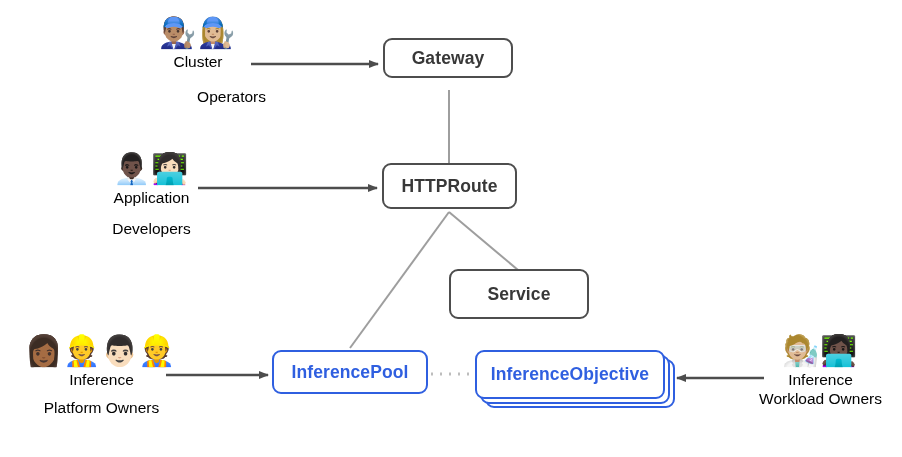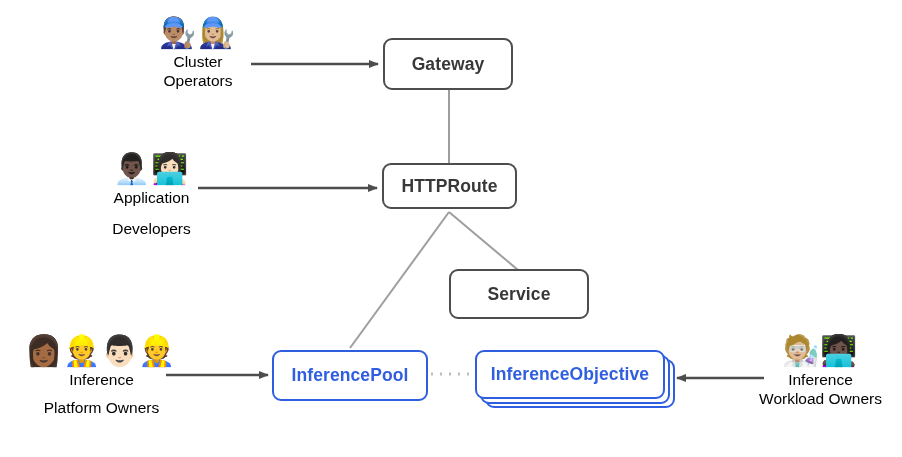--- a/index.html
+++ b/index.html
@@ -96,47 +96,47 @@
 
     <line x1="449" y1="212" x2="350" y2="348" stroke="#9e9e9e" stroke-width="2"></line>
 
     <line x1="166" y1="375" x2="268" y2="375" stroke="#4d4d4d" stroke-width="2.4" marker-end="url(#arrowRight)"></line>
 
     <line x1="431" y1="374" x2="473" y2="374" stroke="#bdbdbd" stroke-width="3" stroke-dasharray="2 7" stroke-linecap="butt"></line>
 
     <line x1="764" y1="378" x2="677" y2="378" stroke="#4d4d4d" stroke-width="2.4" marker-end="url(#arrowLeftHead)"></line>
   </svg>
 
-  <div class="node" style="left:383px; top:38px; width:130px; height:52px;">
+  <div class="node" style="left:383px; top:38px; width:130px; height:40px;">
     <span>Gateway</span>
   </div>
 
   <div class="node" style="left:382px; top:163px; width:135px; height:46px;">
     <span>HTTPRoute</span>
   </div>
 
   <div class="node" style="left:449px; top:269px; width:140px; height:50px;text-align:center;">
     <span>Service</span>
   </div>
 
-  <div class="node accent" style="left:272px; top:350px; width:156px; height:51px;">
+  <div class="node accent" style="left:272px; top:350px; width:156px; height:44px;">
     <span>InferencePool</span>
   </div>
 
   <div class="stack-layer" style="left:485px; top:359px; width:190px; height:49px;"></div>
   <div class="stack-layer" style="left:480px; top:354.5px; width:190px; height:49px;"></div>
 
   <div class="node accent" style="left:475px; top:350px; width:190px; height:49px;">
     <span>InferenceObjective</span>
   </div>
 
   <div class="actor" style="left:130px; top:16px; width:136px;">
     <div class="actor-glyphs">👨🏽‍🔧👩🏼‍🔧</div>
     <div class="actor-label">Cluster</div>
-    <div class="actor-label" style="margin-top:0;">Operators</div>
+    <div class="actor-label" style="margin-top:16px;text-align:right;">Operators</div>
   </div>
 
   <div class="actor" style="left:69px; top:152px; width:165px;">
     <div class="actor-glyphs">👨🏿‍💼👩🏻‍💻</div>
     <div class="actor-label">Application</div>
     <div class="actor-label" style="margin-top:12px;">Developers</div>
   </div>
 
   <div class="actor" style="left:19px; top:334px; width:165px;">
     <div class="actor-glyphs">👩🏾‍👷👨🏻‍👷</div>

